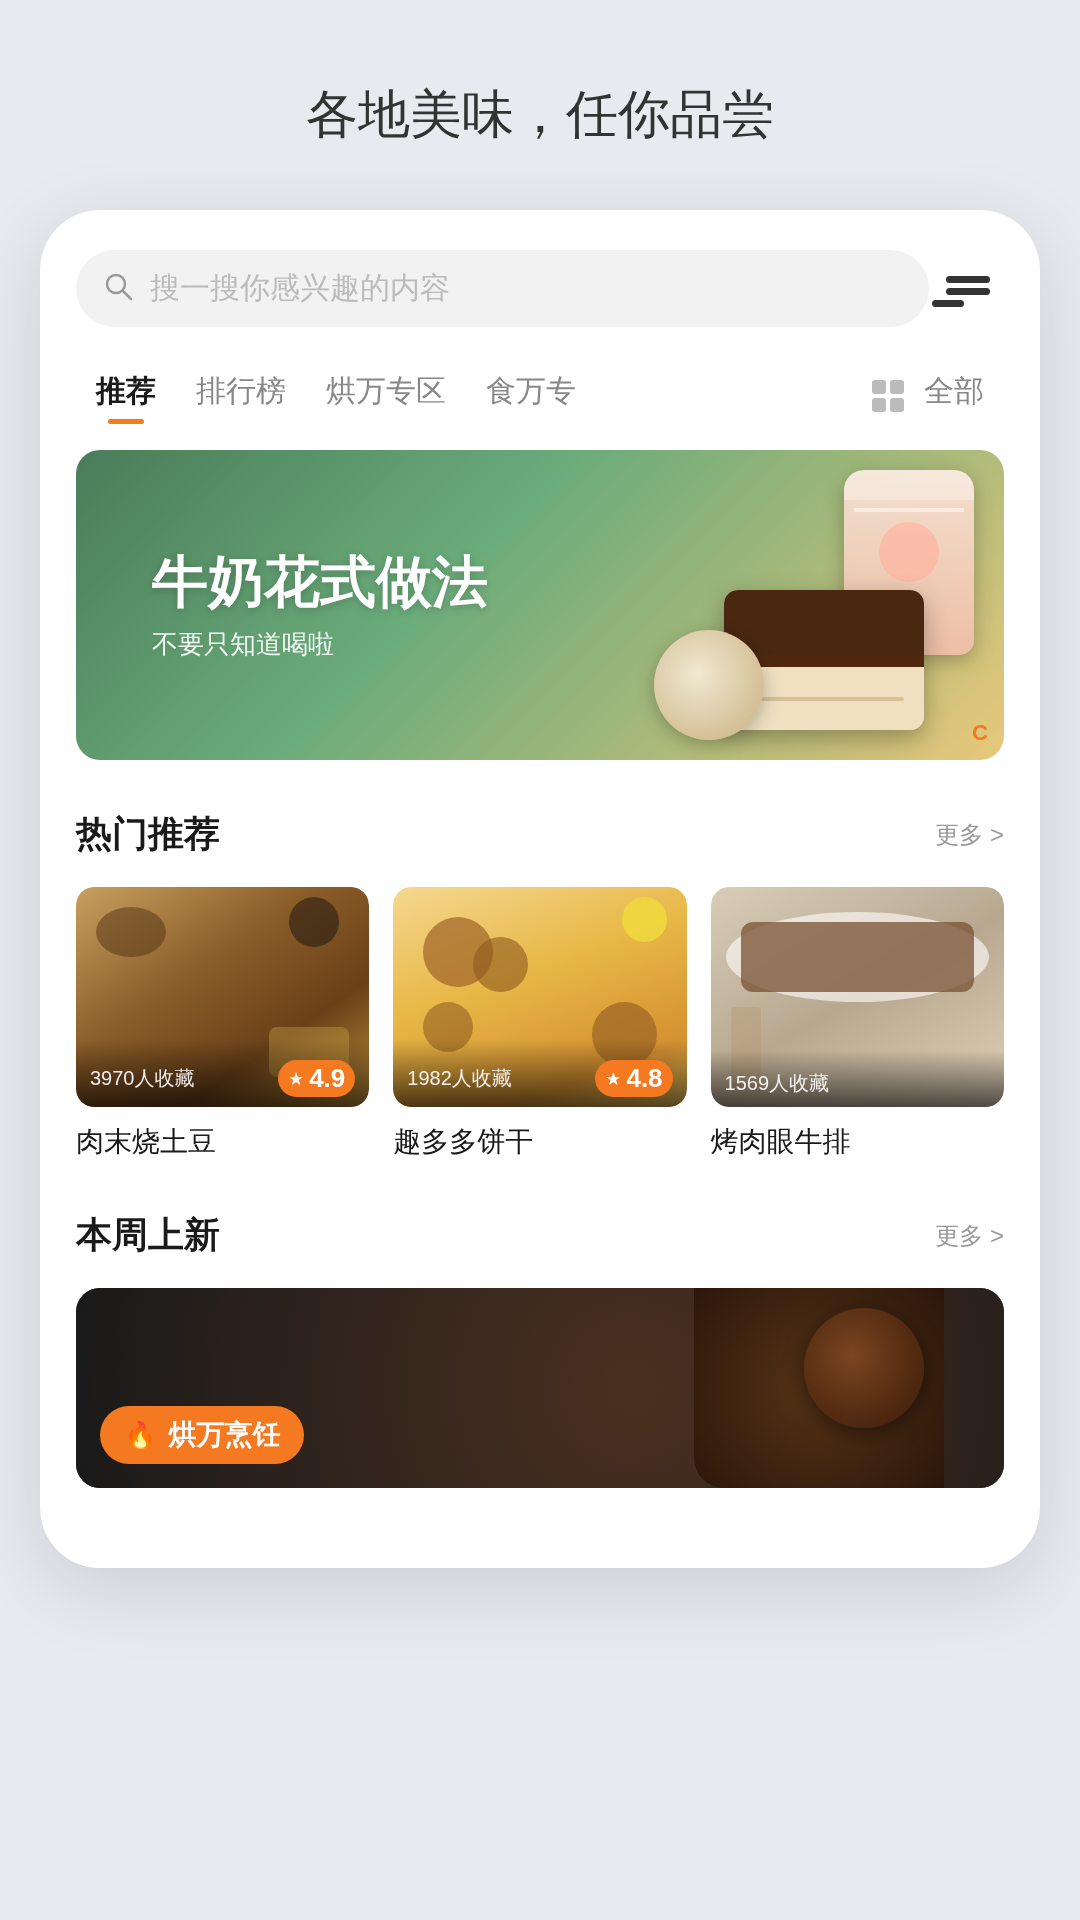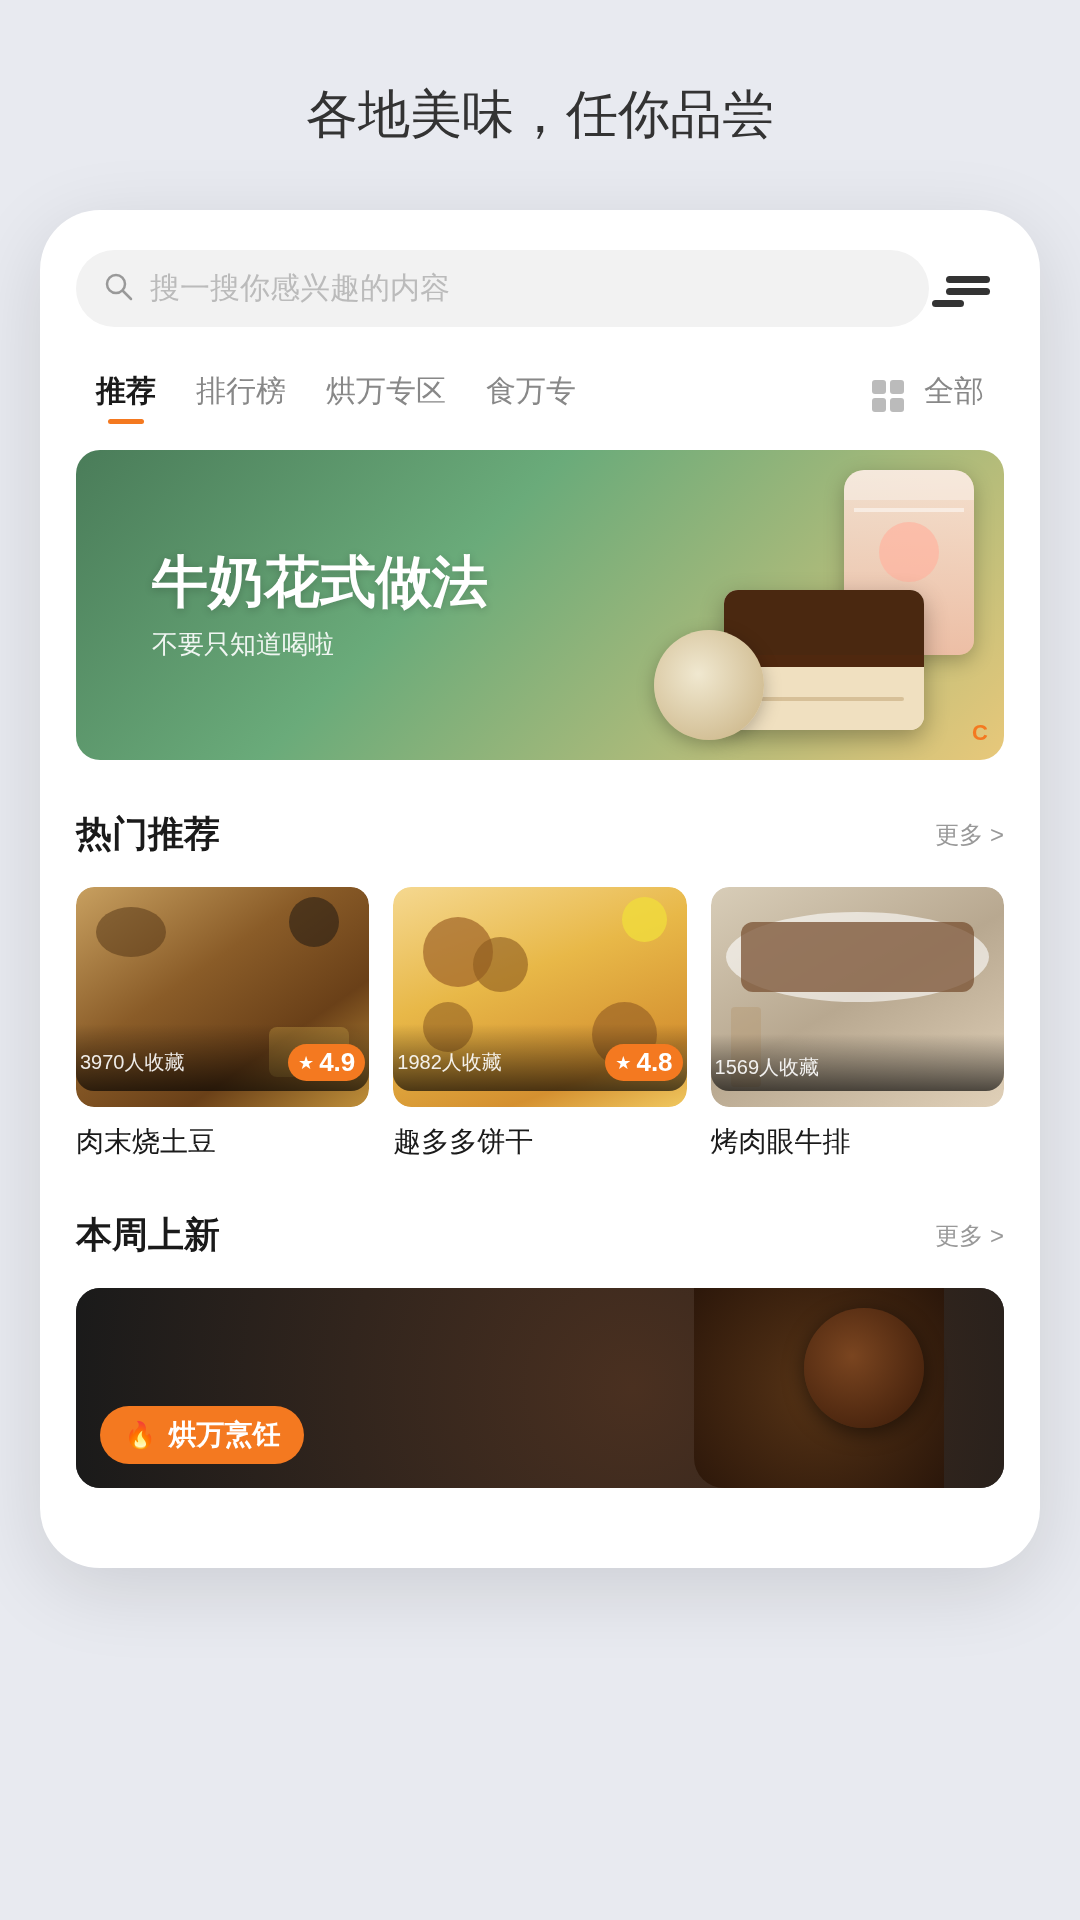--- a/index.html
+++ b/index.html
@@ -259,25 +259,25 @@
       width: 100%;
       height: 220px;
       border-radius: 18px;
       position: relative;
       overflow: hidden;
       margin-bottom: 16px;
     }
 
     .recipe-badge {
       position: absolute;
-      bottom: 16px;
+      bottom: 0;
       left: 0;
       right: 0;
       background: linear-gradient(to top, rgba(0,0,0,0.65) 0%, transparent 100%);
-      padding: 20px 4px 10px;
+      padding: 20px 14px 10px;
       display: flex;
       align-items: center;
       gap: 8px;
       border-radius: 0 0 18px 18px;
     }
 
     .badge-count {
       font-size: 20px;
       color: rgba(255,255,255,0.9);
     }

